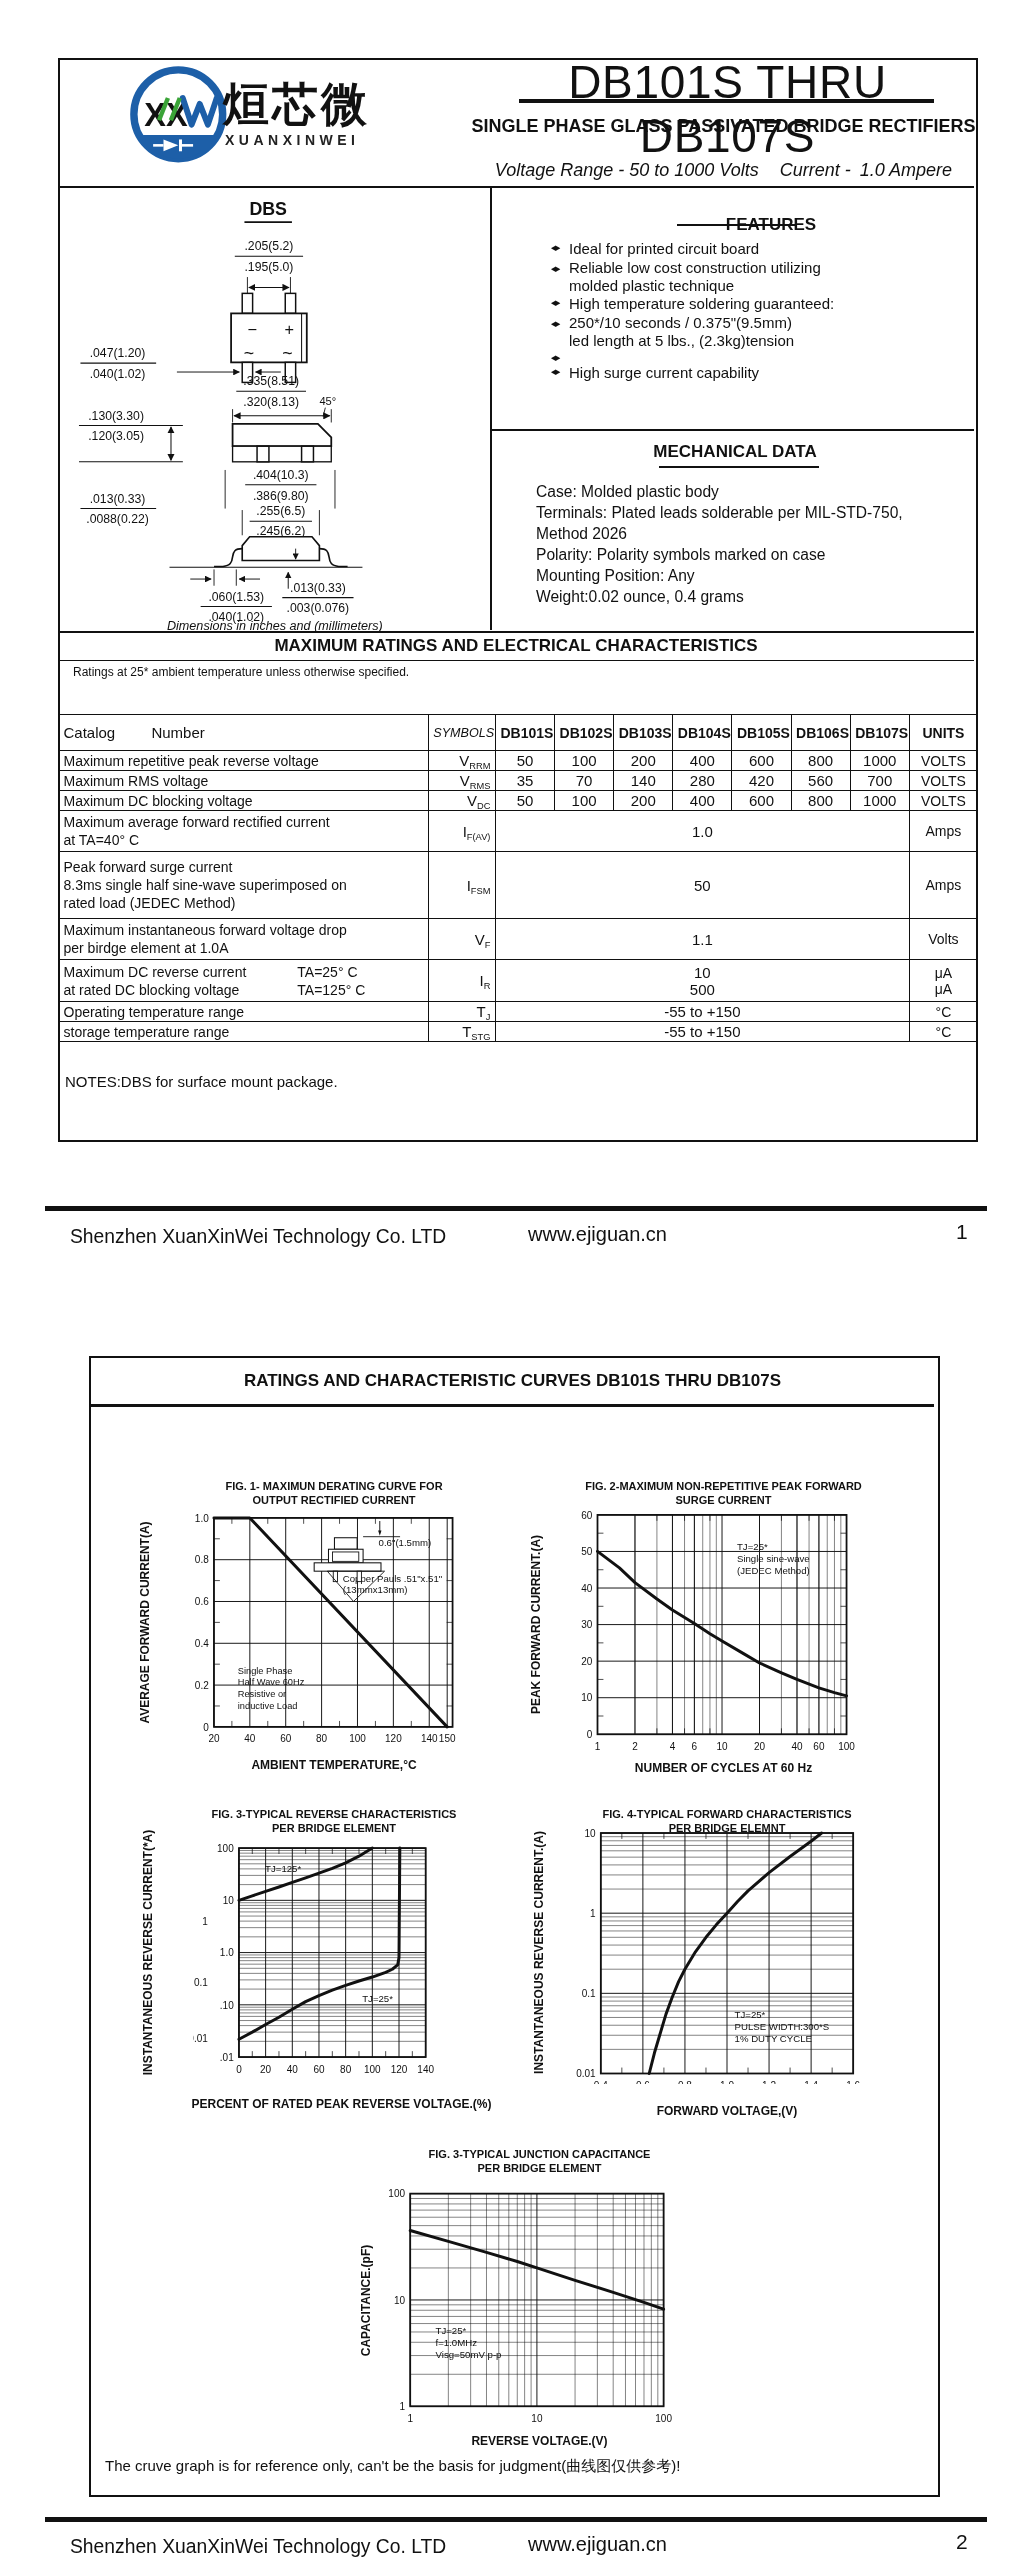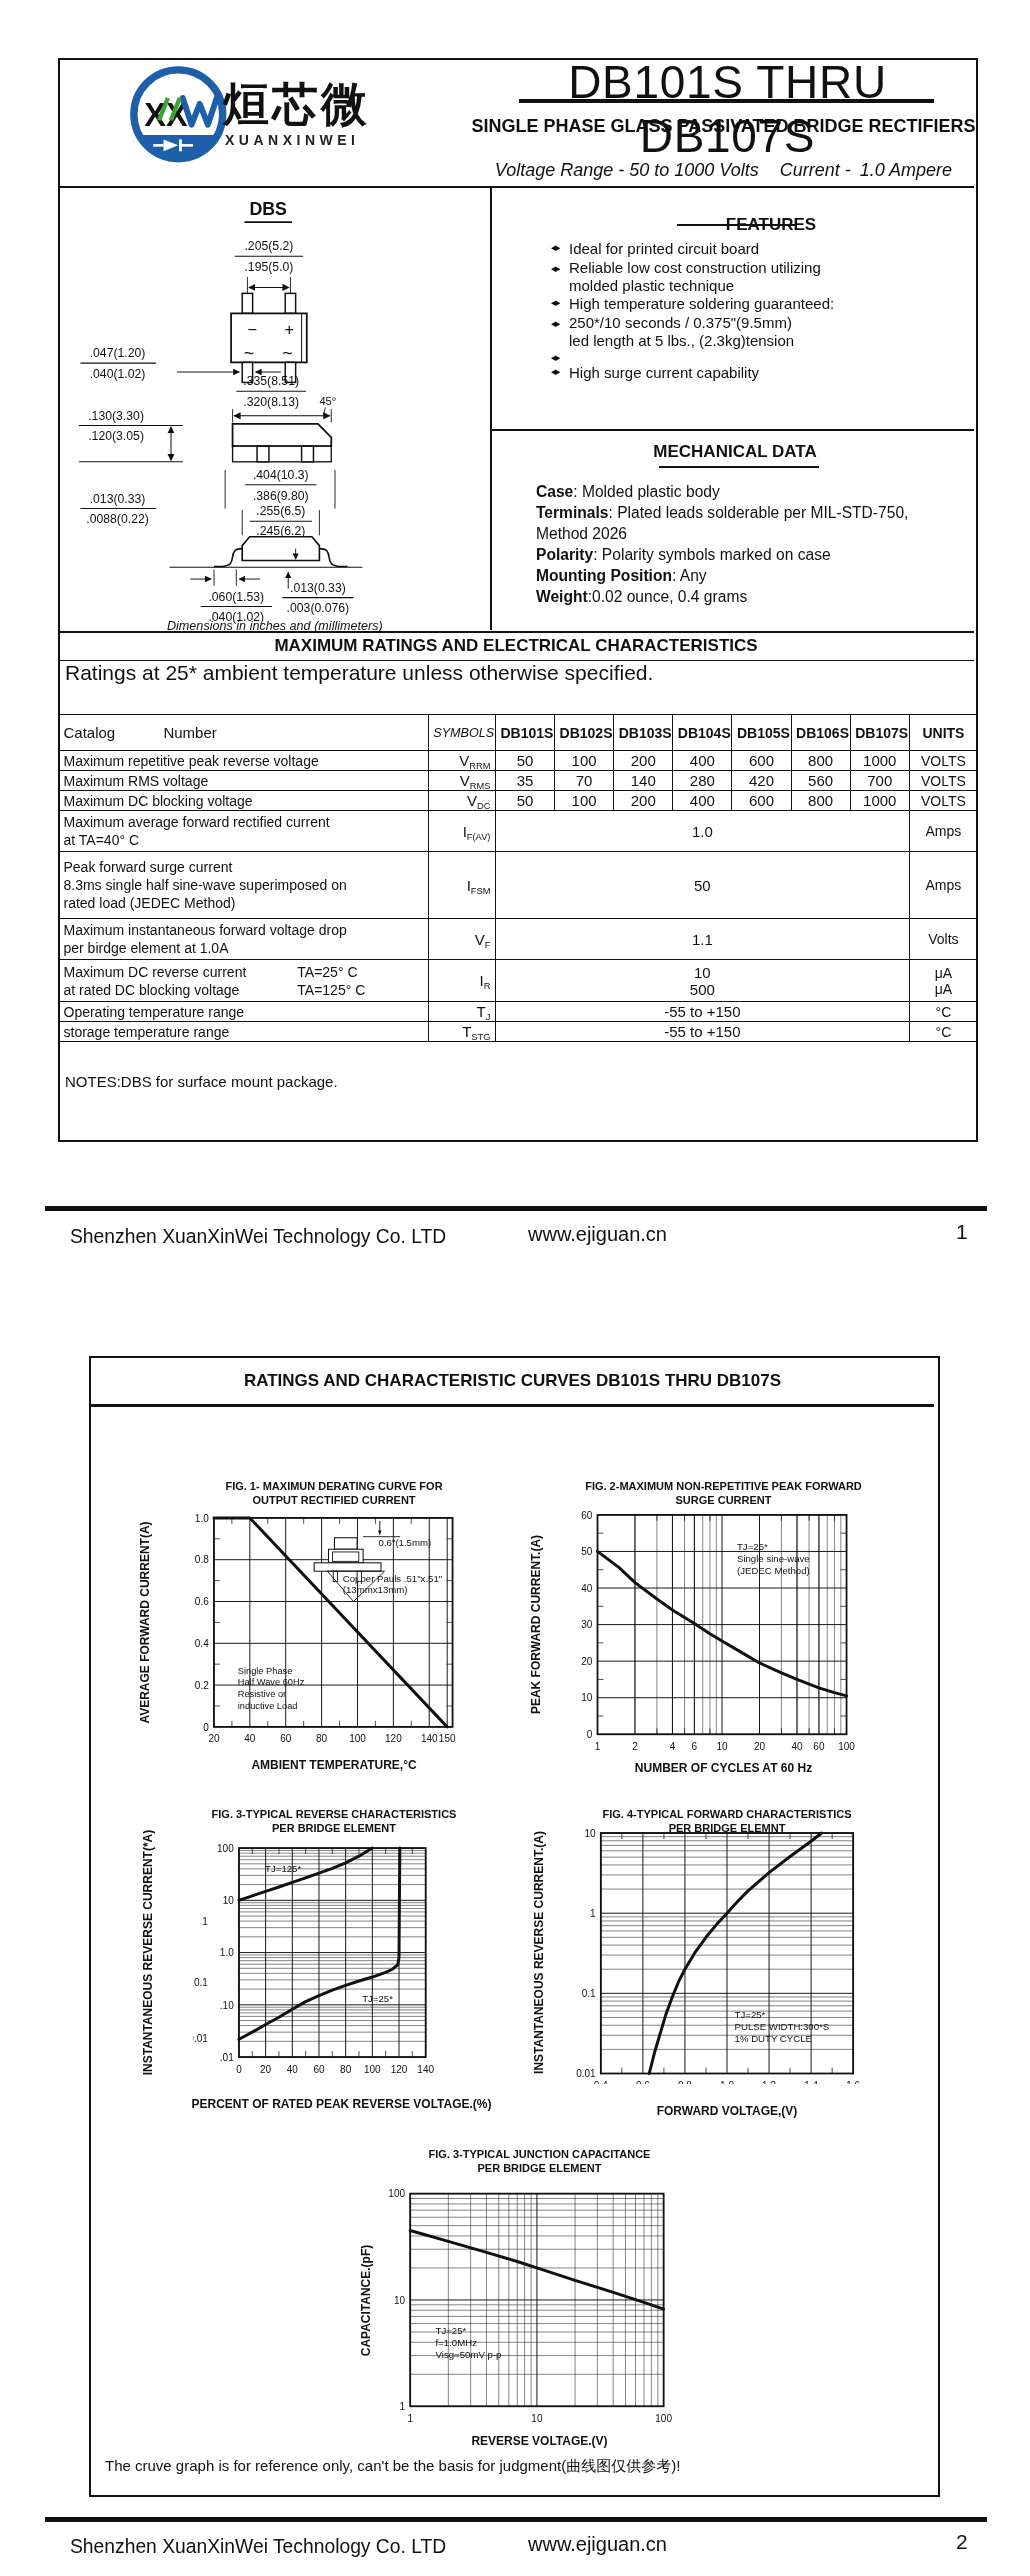--- a/index.html
+++ b/index.html
@@ -17,26 +17,26 @@
   .doc-range{position:absolute;font-size:18px;font-style:italic;text-align:center}
   .logo-cn{position:absolute;font-size:46px;font-weight:bold;letter-spacing:3px}
   .logo-lat{position:absolute;font-size:14px;font-weight:bold;letter-spacing:4.5px;color:#222}
 
   
   .panel-title{position:absolute;font-size:17px;font-weight:bold;text-align:center}
   .feat{display:flex;margin-bottom:0.7px}
   .feat .bullet{width:18px;font-size:9px;transform:scale(1.35,.8);transform-origin:left center;padding-top:2.2px}
   .feat .ftext div{font-size:15px;line-height:18px}
   .mline{font-size:15.6px;line-height:21px}
-  .mline b{font-weight:bold}
+  .mline b{font-weight:normal}
 
   
   .ratings-bar{position:absolute;border-top:2.2px solid #111;border-bottom:1.5px solid #111;
     font-size:17px;font-weight:bold;text-align:center}
-  .notes{position:absolute;font-size:21px;line-height:19.3px;padding:3px 0 0 6px}
+  .notes{position:absolute;font-size:12px;line-height:19.3px;padding:3px 0 0 14px}
   table.ratings{position:absolute;border-collapse:collapse;table-layout:fixed;font-size:14px}
   table.ratings td,table.ratings th{border:1.5px solid #111;padding:0 4.5px;overflow:hidden}
   table.ratings th{font-weight:bold}
   .th-sym{font-style:italic;font-weight:normal!important;font-size:12.6px;text-align:center}
   .th-part{font-size:14px;text-align:center}
   .td-desc{text-align:left;font-size:14px;line-height:18px}
   .td-sym{text-align:right}
   .td-val{text-align:center;font-size:15px}
   .td-units{text-align:center;font-size:14px}
   .sym-main{font-size:15px}
@@ -247,21 +247,21 @@
       <col style="width:59px">
     <col style="width:59px">
       <col style="width:59px">
       <col style="width:59px">
     <col style="width:68px">
   </colgroup>
   <thead>
       <tr style="height:36px">
     <th class="td-desc" style="font-weight:normal;font-size:15px">
       <span>Catalog</span>
-      <span style="margin-left:44px">Number</span>
+      <span style="margin-left:32px">Number</span>
     </th>
     <th class="th-sym">SYMBOLS</th>
     <th class="th-part">DB101S</th>
     <th class="th-part">DB102S</th>
     <th class="th-part">DB103S</th>
     <th class="th-part">DB104S</th>
     <th class="th-part">DB105S</th>
     <th class="th-part">DB106S</th>
     <th class="th-part">DB107S</th>
     <th class="th-part">UNITS</th>

